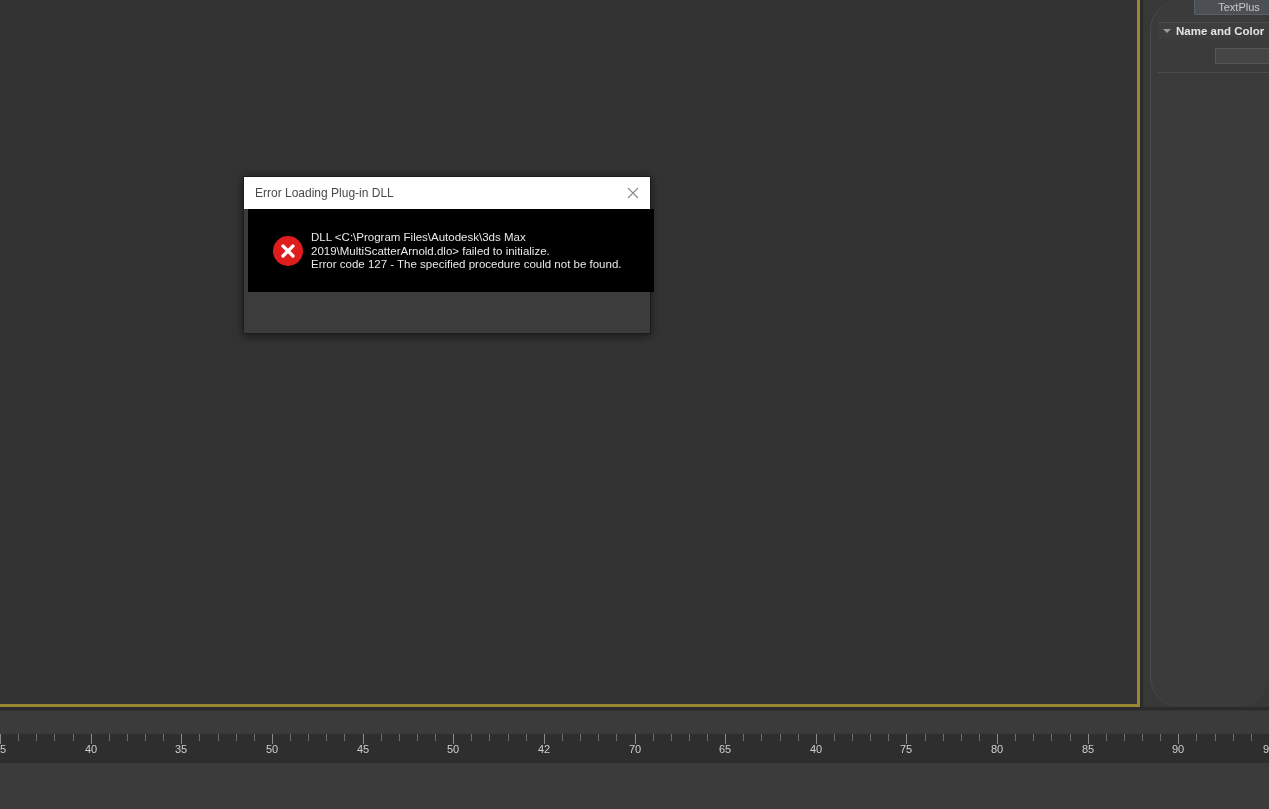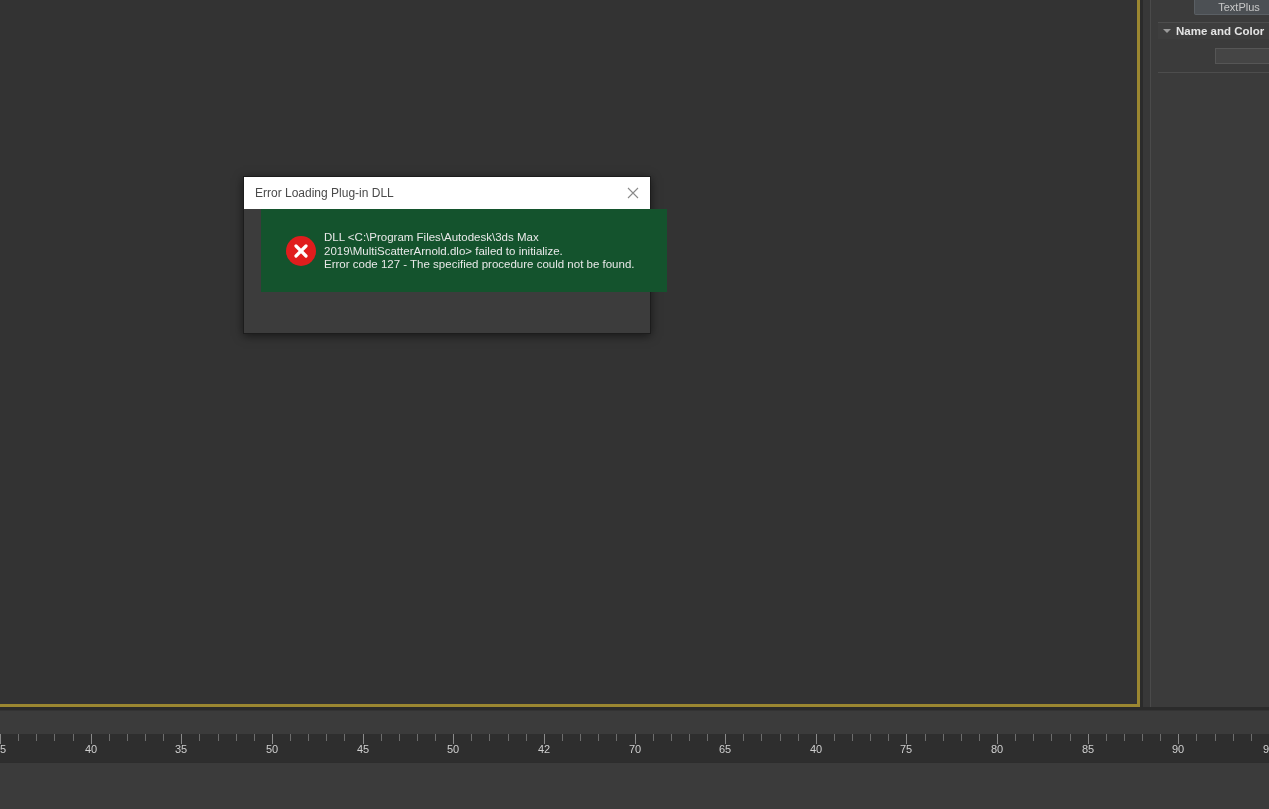--- a/index.html
+++ b/index.html
@@ -39,20 +39,21 @@
     background: #383838;
   }
   #cp-inner {
     position: absolute;
     left: 7px;
     top: 0;
     right: 0;
     bottom: 0;
     background: #3b3b3b;
     border-left: 1px solid #4a4a4a;
+    border-radius: 30px;
   }
   .cp-button {
     position: absolute;
     left: 43px;
     top: 0px;
     width: 90px;
     height: 15px;
     background: #4c5054;
     border: 1px solid #5a5f64;
     border-top: none;
@@ -194,25 +195,25 @@
   }
   #dlg-close {
     position: absolute;
     right: 6px;
     top: 6px;
     width: 22px;
     height: 20px;
   }
   #dlg-body {
     position: absolute;
-    left: 17px;
+    left: 4px;
     top: 32px;
     width: 100%;
     height: 83px;
-    background: #14532d;
+    background: #000000;
     text-decoration: underline;
   }
   #error-icon {
     position: absolute;
     left: 25px;
     top: 27px;
     width: 30px;
     height: 30px;
     border-radius: 50%;
     background: #e01d1d;

